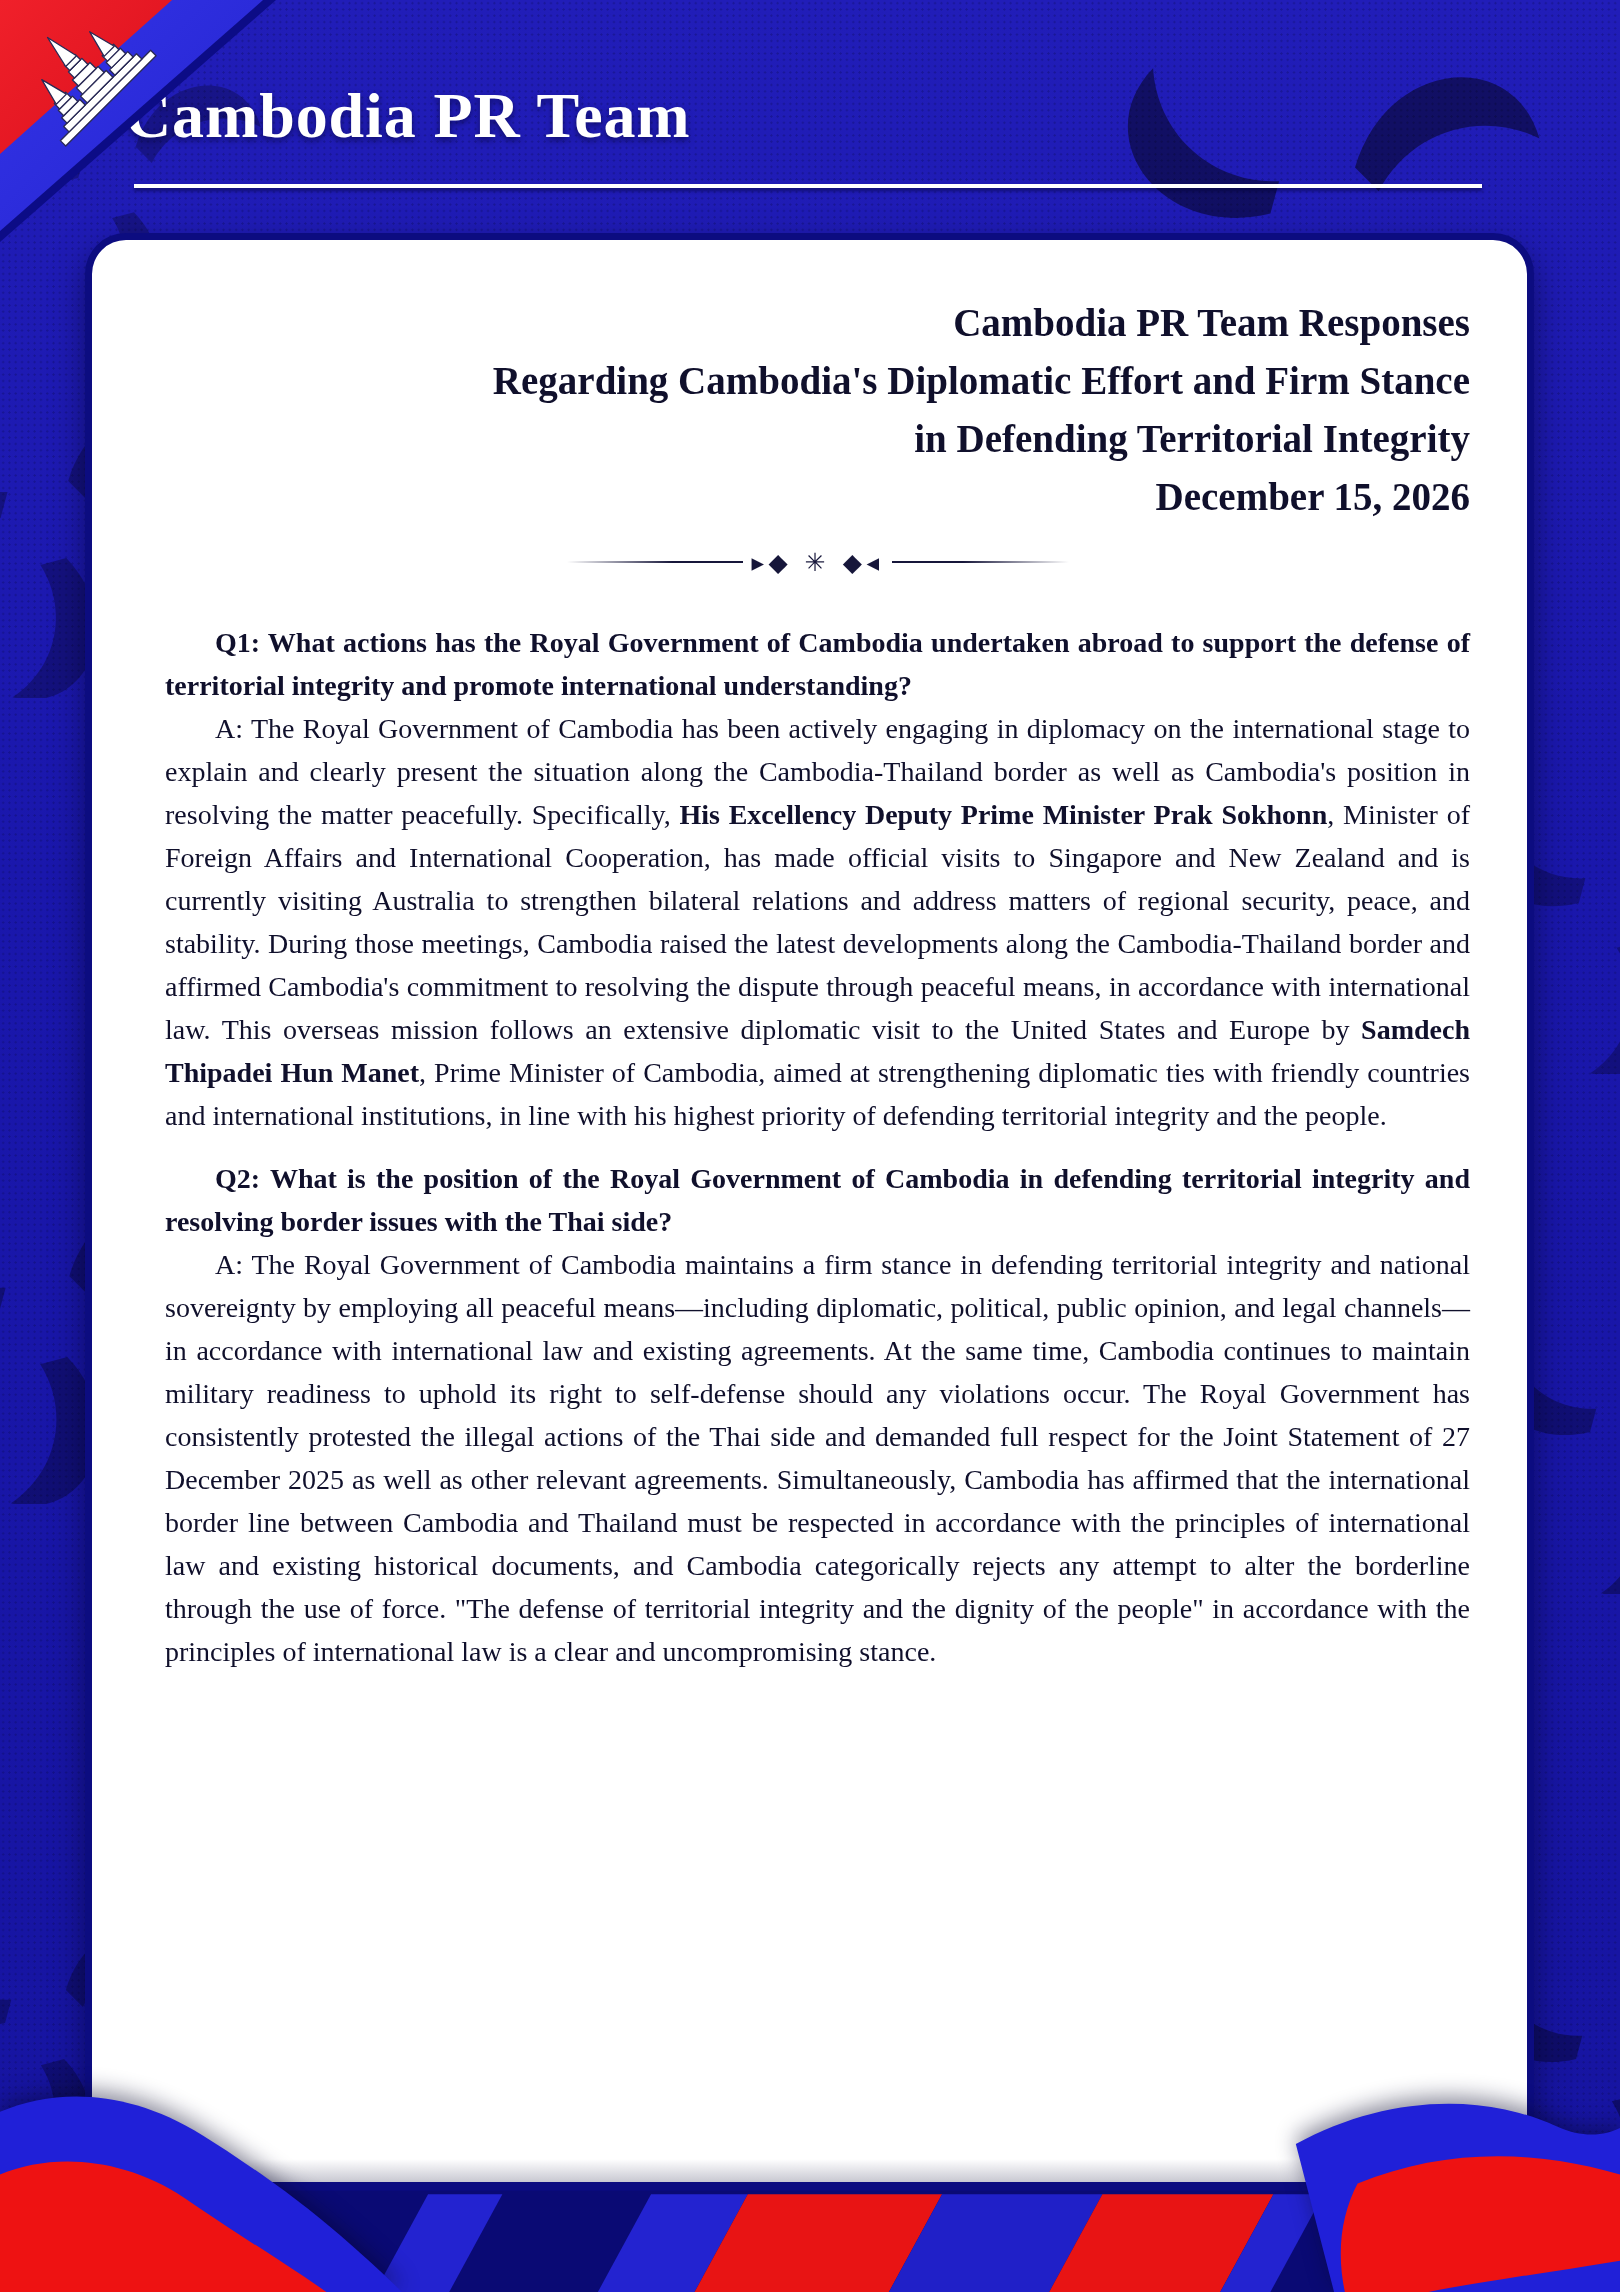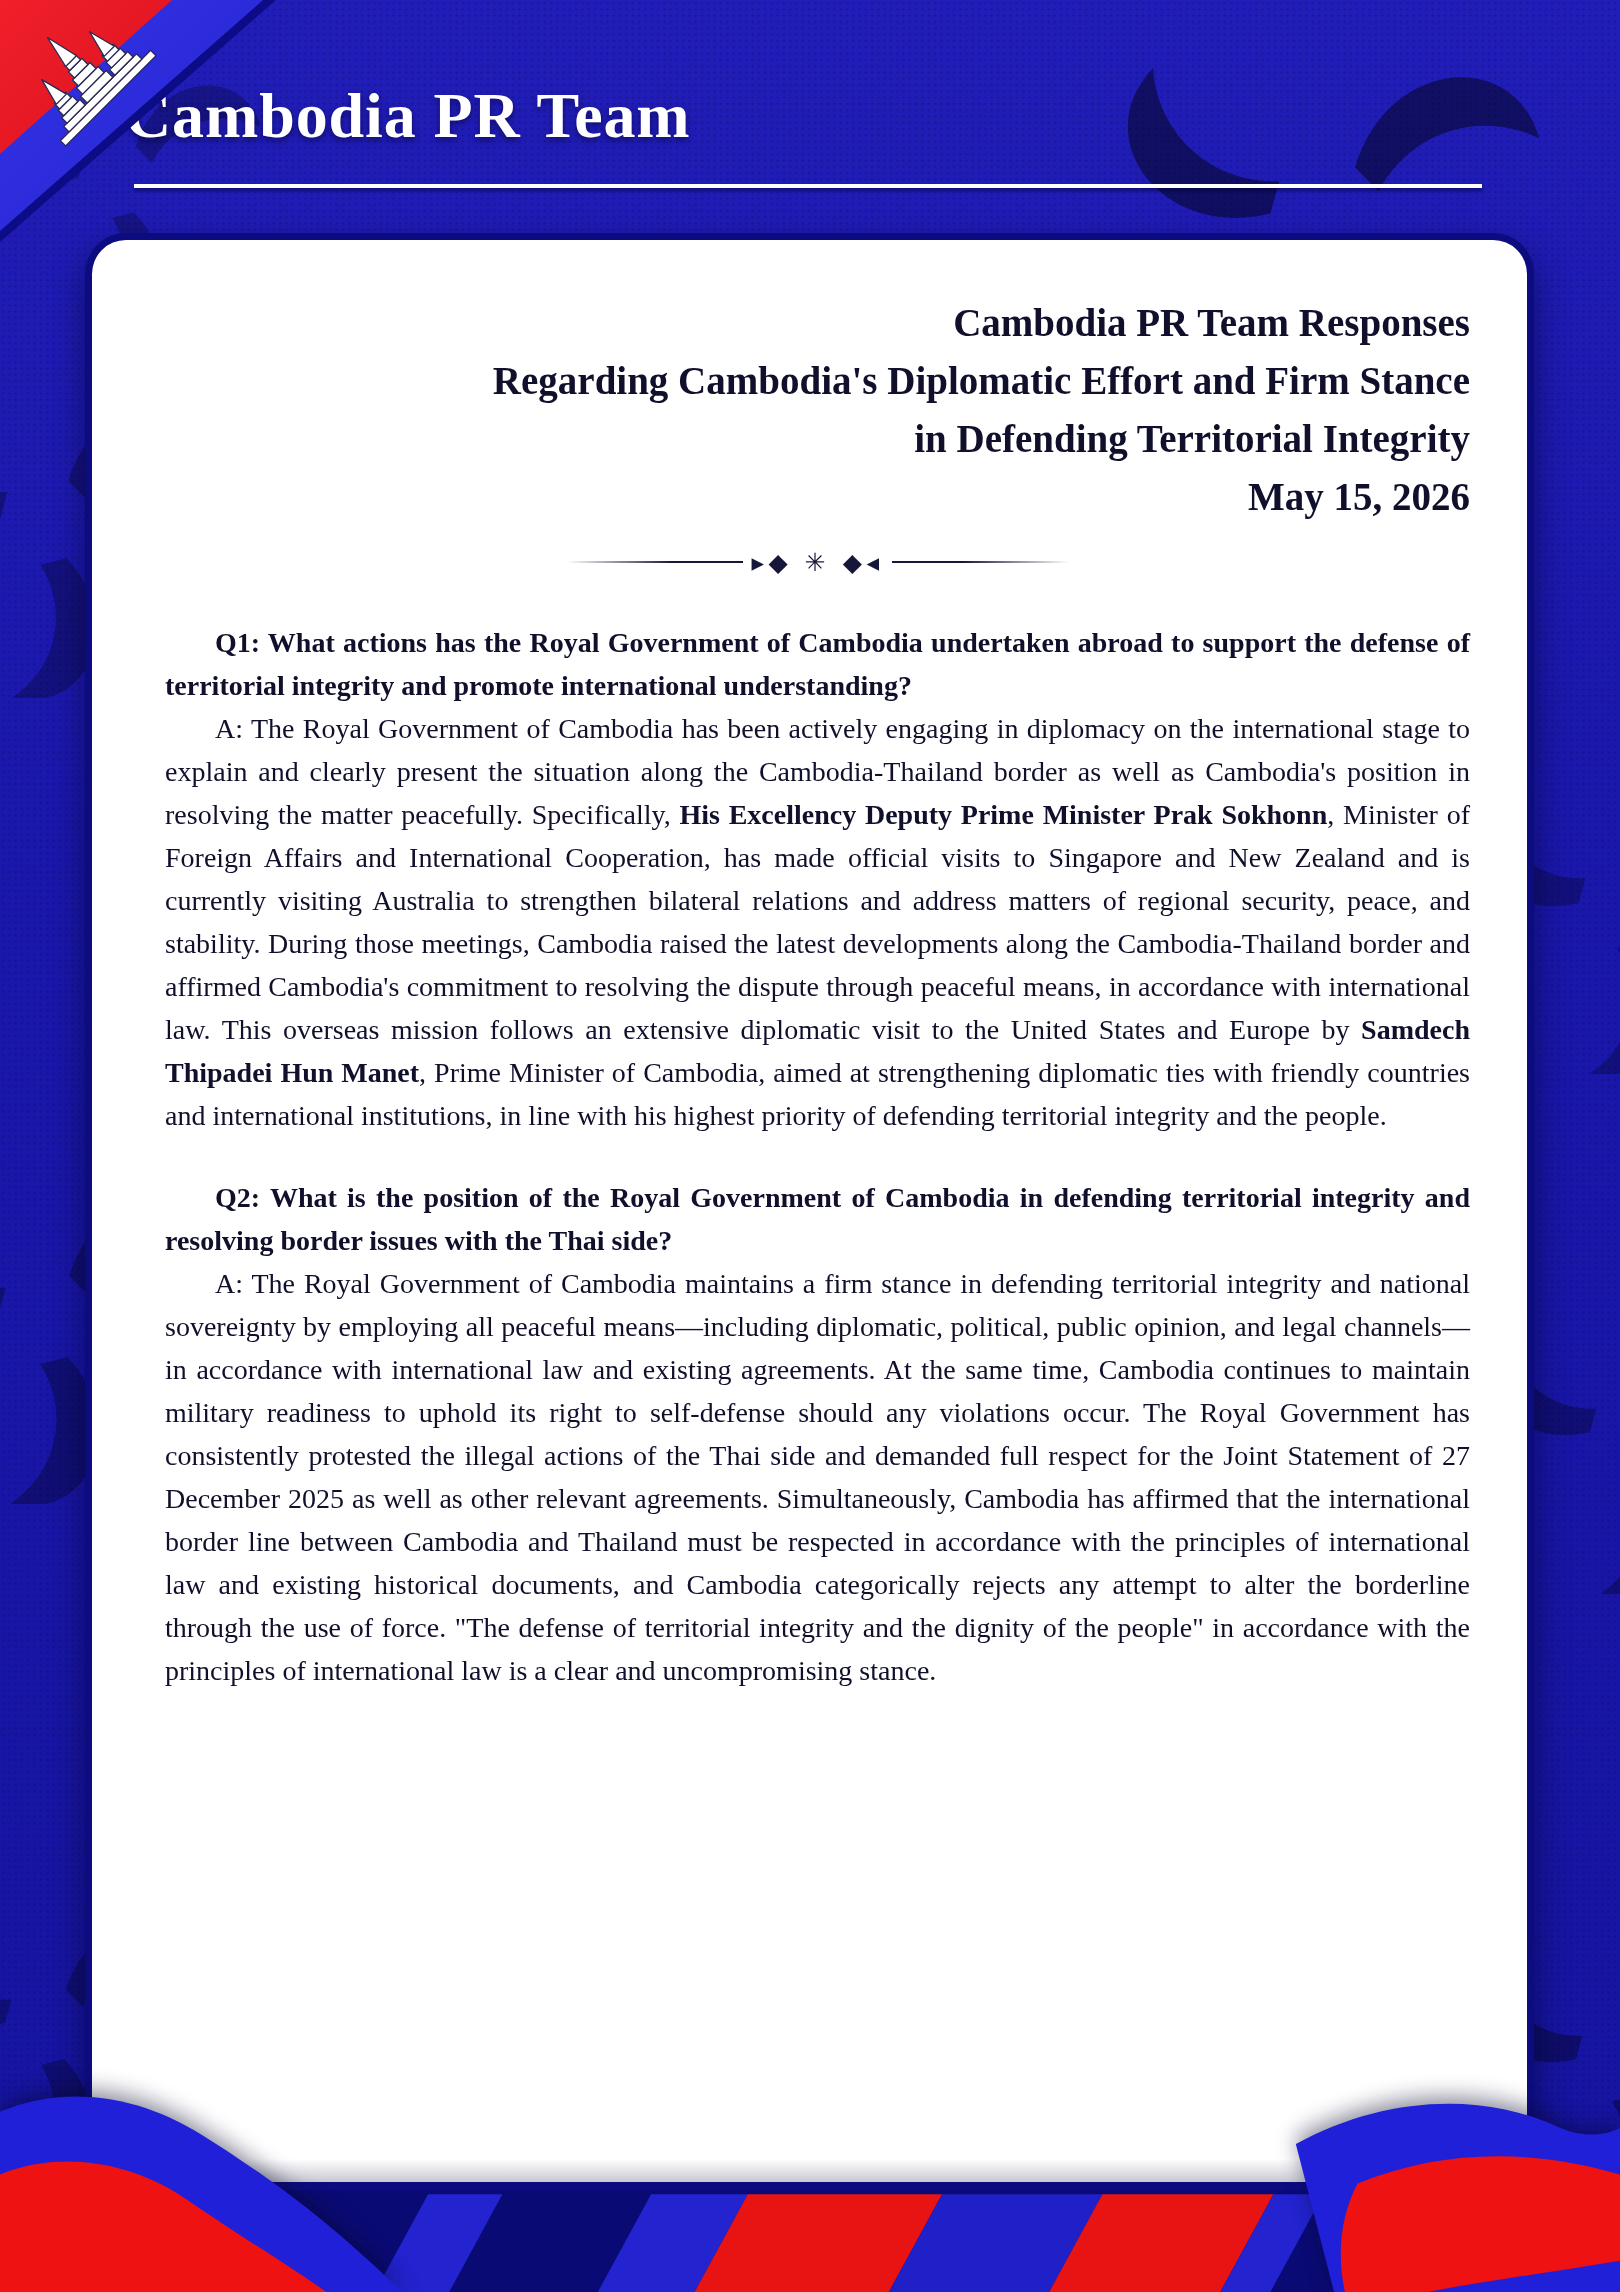--- a/index.html
+++ b/index.html
@@ -51,21 +51,21 @@
   .doc-title{ text-align:right;color:#10102c;font-size:39px;font-weight:700;line-height:58px; }
   .doc-title div{white-space:nowrap;}
   .divider{
     display:flex;align-items:center;justify-content:center;gap:9px;
     width:502px;margin:21.5px auto 5.4px;color:#16163a;
   }
   .divider .line{flex:1;height:2.7px;}
   .divider .line.l{background:linear-gradient(90deg,rgba(22,22,58,0),#16163a 60%);}
   .divider .line.r{background:linear-gradient(270deg,rgba(22,22,58,0),#16163a 60%);}
   .divider .orn{font-family:"DejaVu Sans",sans-serif;font-size:25px;letter-spacing:4.5px;white-space:nowrap;}
-  .qa-block{margin-top:39px;}
+  .qa-block{margin-top:20px;}
   .qa-block.first{margin-top:44px;}
   .qa-block p{
     margin:0;color:#10102c;font-size:28px;line-height:43px;
     text-align:justify;text-indent:50px;
   }
   .question{font-weight:700;}
   .answer{margin-top:16px;}
   
   .footer-art{position:absolute;left:0;top:1997px;width:1620px;height:296px;z-index:3;}
   .rib-shadow{filter:drop-shadow(0 -8px 12px rgba(5,5,40,.45));}
@@ -142,21 +142,21 @@
         <polygon points="110.5,40 103,69 118,69"></polygon>
       </g>
     </svg>
   </div>
 
   <main class="card">
     <div class="doc-title">
       <div>Cambodia PR Team Responses</div>
       <div>Regarding Cambodia's Diplomatic Effort and Firm Stance</div>
       <div>in Defending Territorial Integrity</div>
-      <div>May 15, 2026</div>
+      <div>December 15, 2026</div>
     </div>
 
     <div class="divider">
       <span class="line l"></span>
       <span class="orn">▸◆ ✳ ◆◂</span>
       <span class="line r"></span>
     </div>
 
     <section class="qa-block first">
       <p class="question">Q1: What actions has the Royal Government of Cambodia undertaken abroad to support the defense of territorial integrity and promote international understanding?</p>

